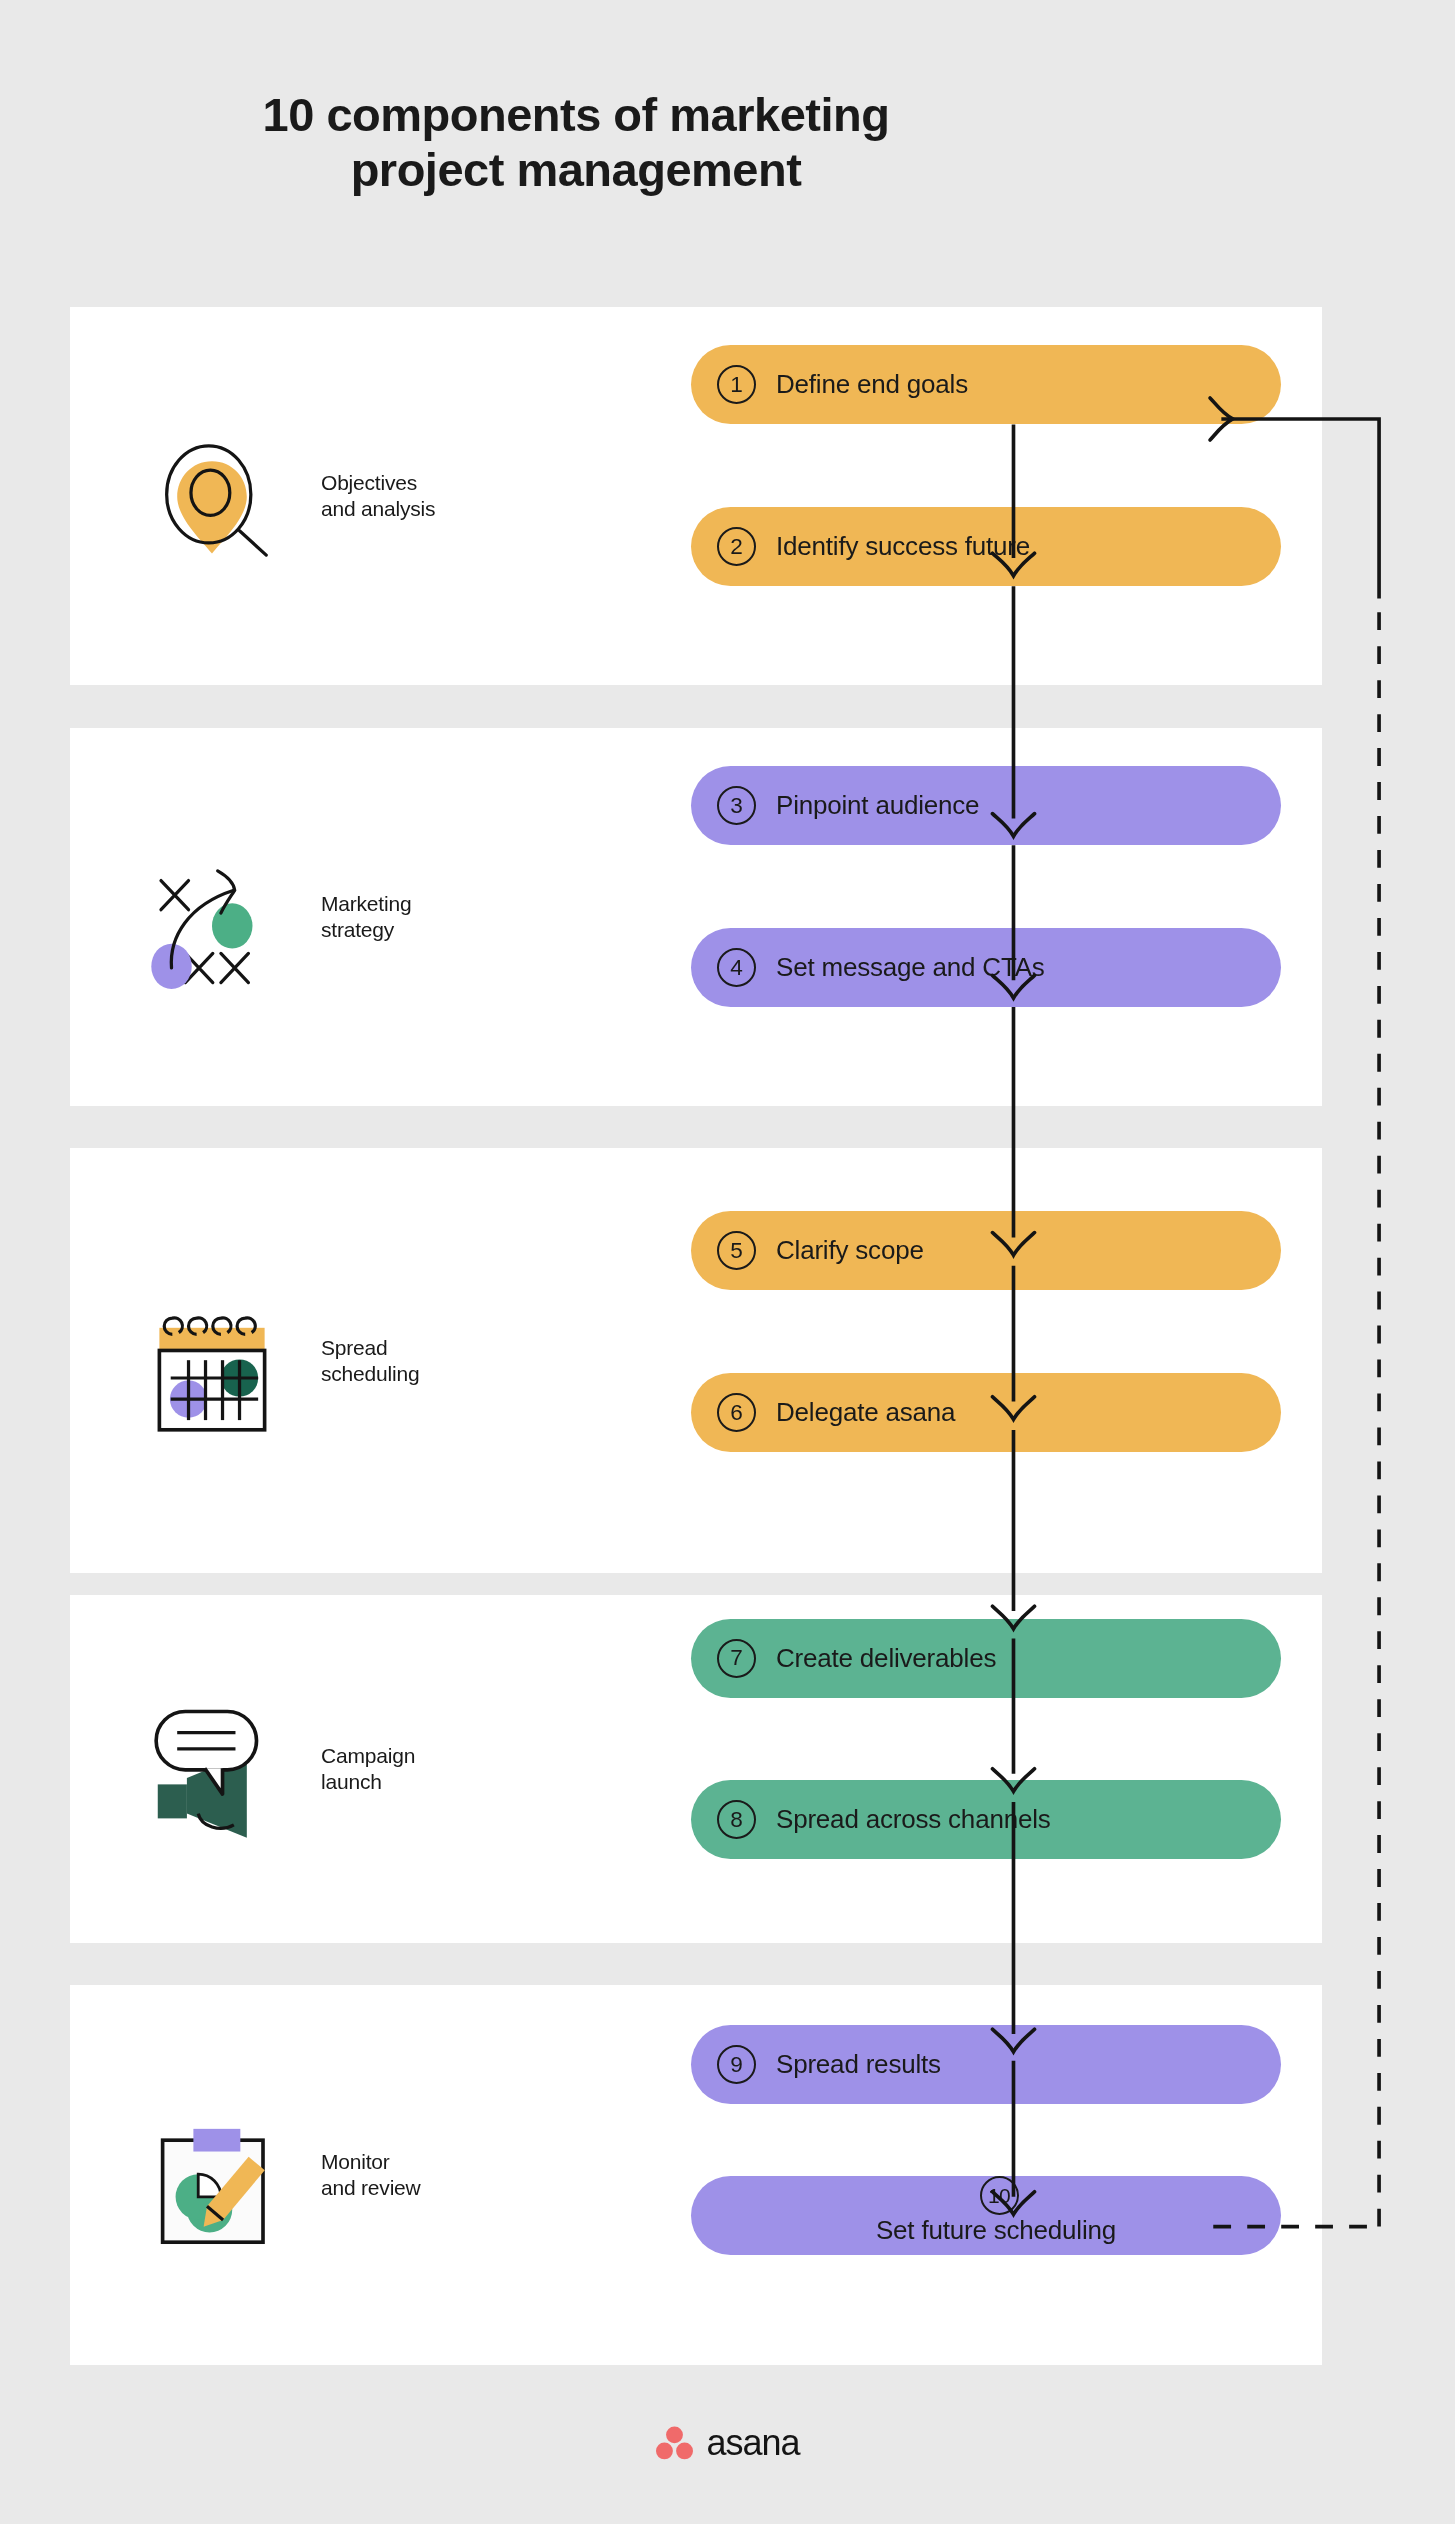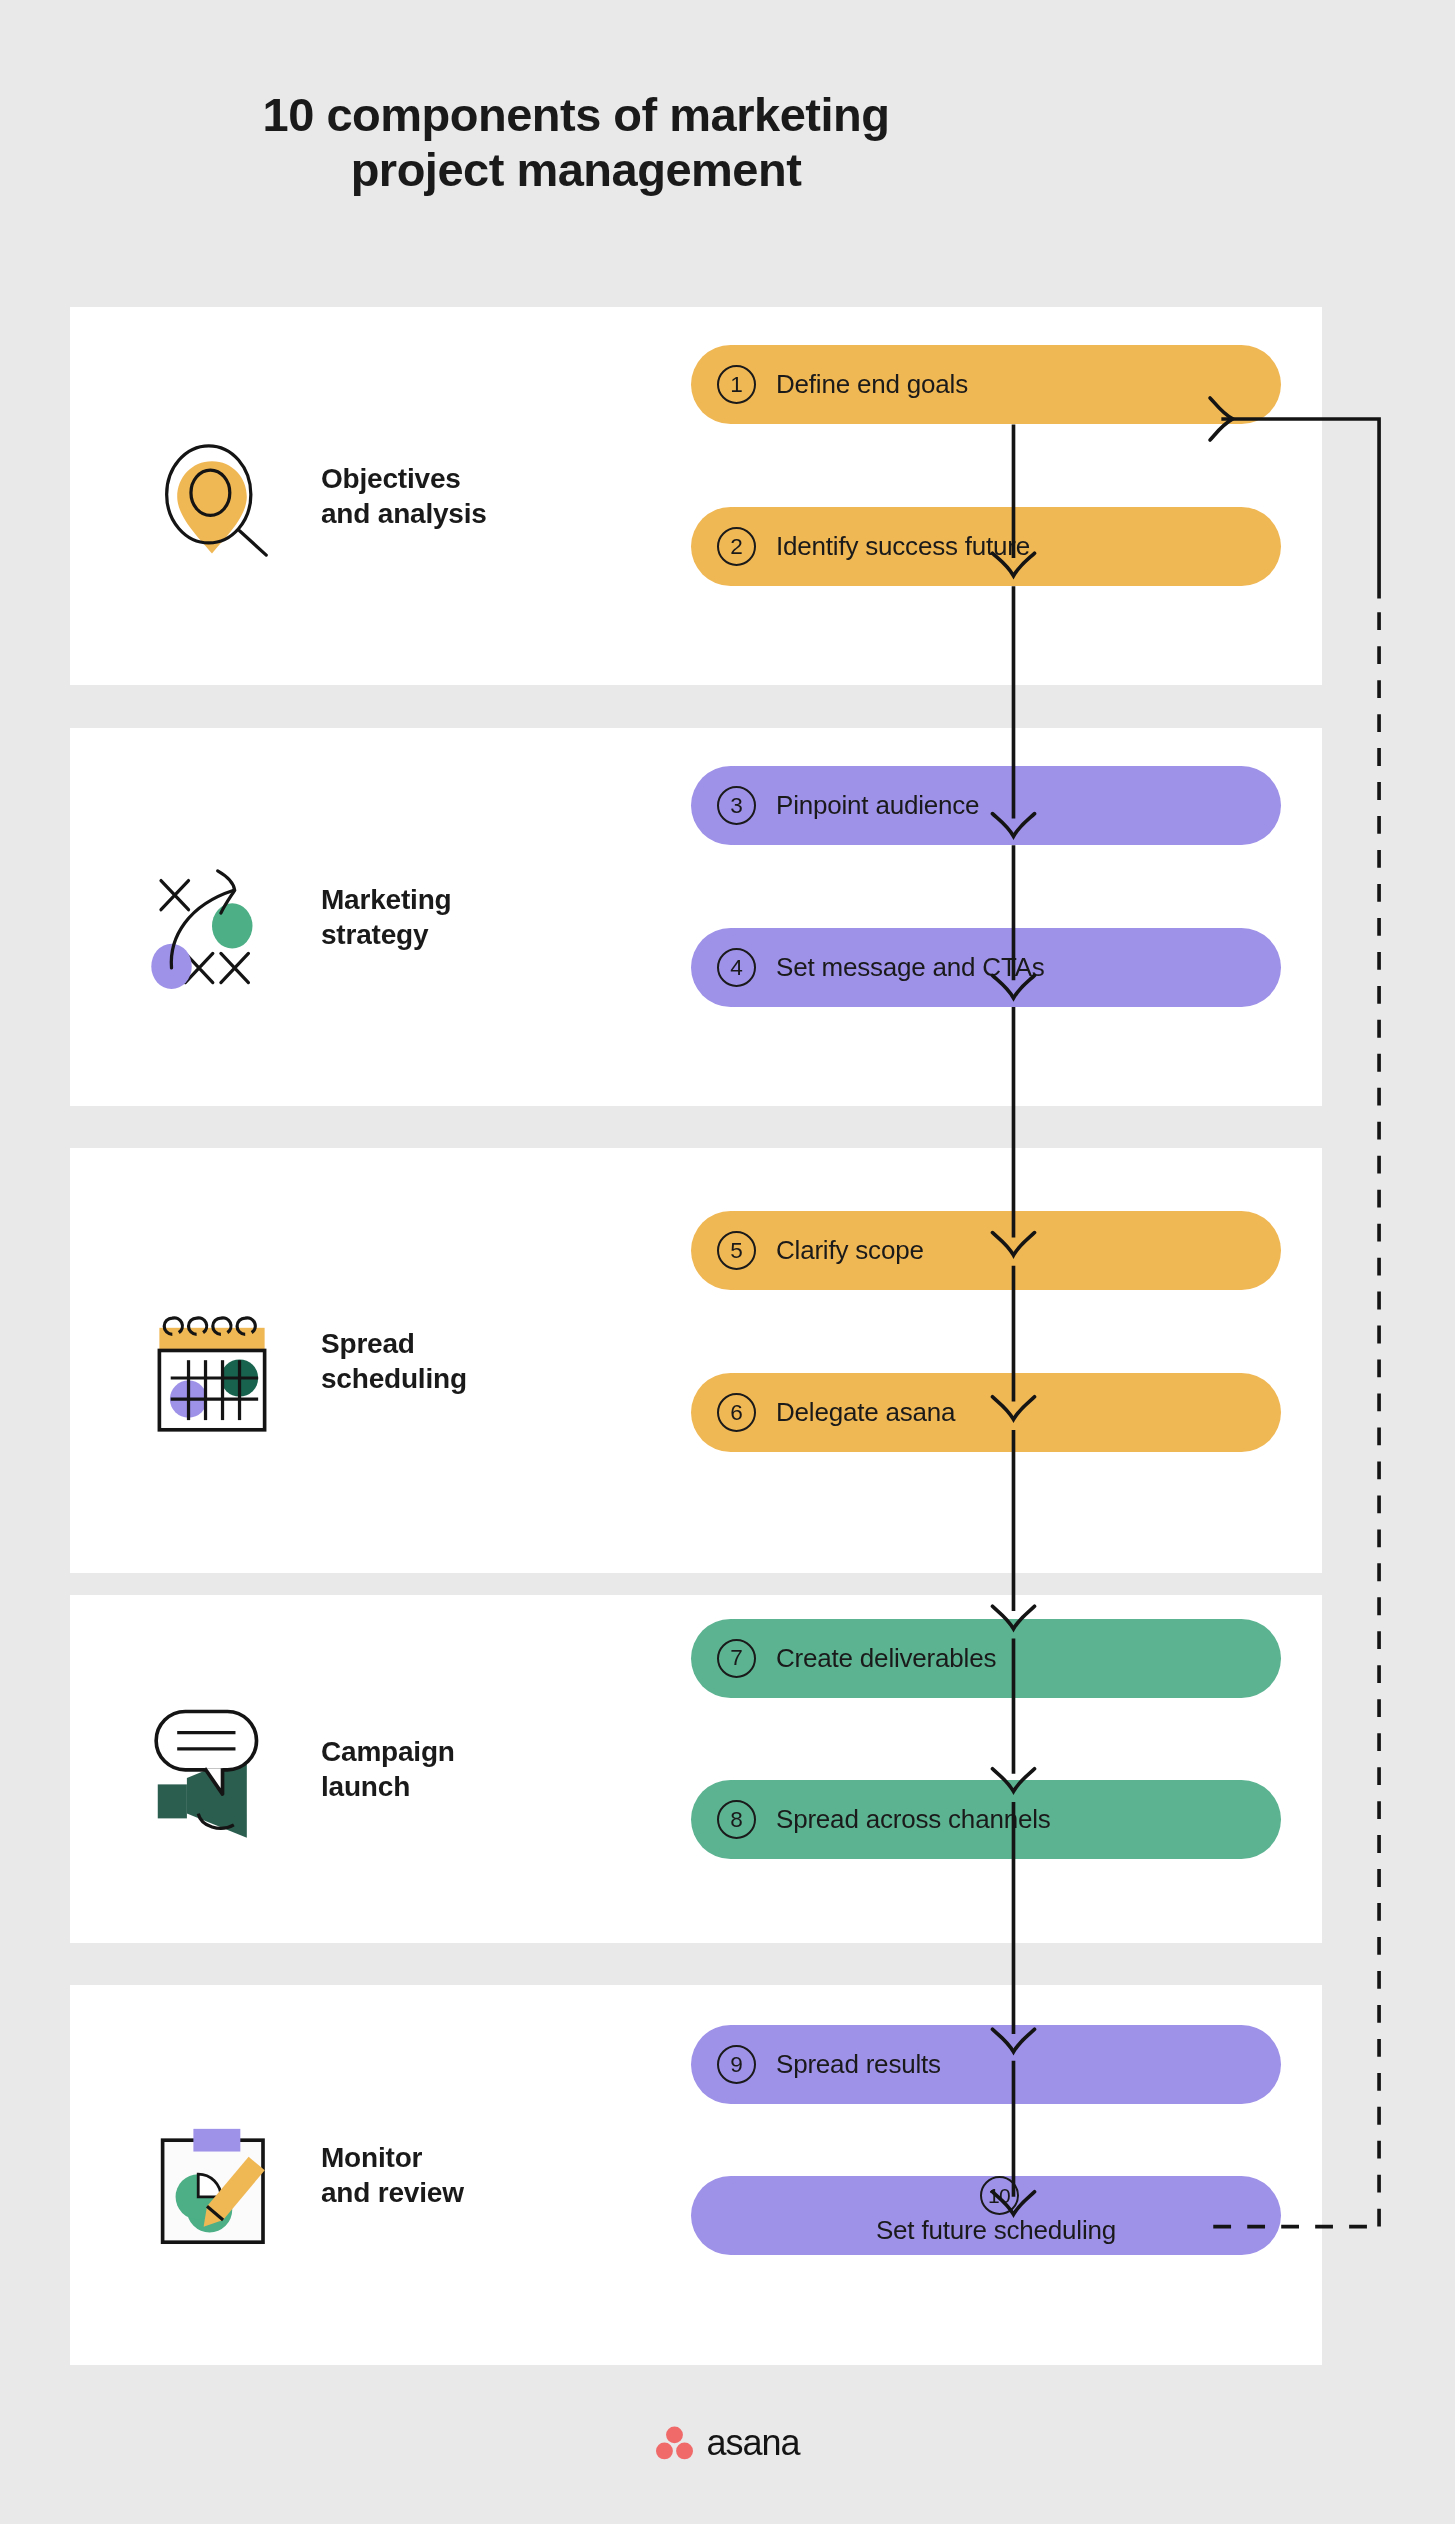--- a/index.html
+++ b/index.html
@@ -57,22 +57,22 @@
     width: 170px;
     height: 170px;
   }
   .sec-icon svg { display: block; width: 100%; height: 100%; }
 
   .sec-label {
     position: absolute;
     left: 251px;
     top: 50%;
     transform: translateY(-50%);
-    font-size: 28px;
-    font-weight: bold;
+    font-size: 21px;
+    font-weight: normal;
     line-height: 1.26;
     color: #1a1a1a;
     letter-spacing: -0.2px;
     white-space: pre-line;
     width: 259px;
   }
 
   
   .pill {
     position: absolute;

